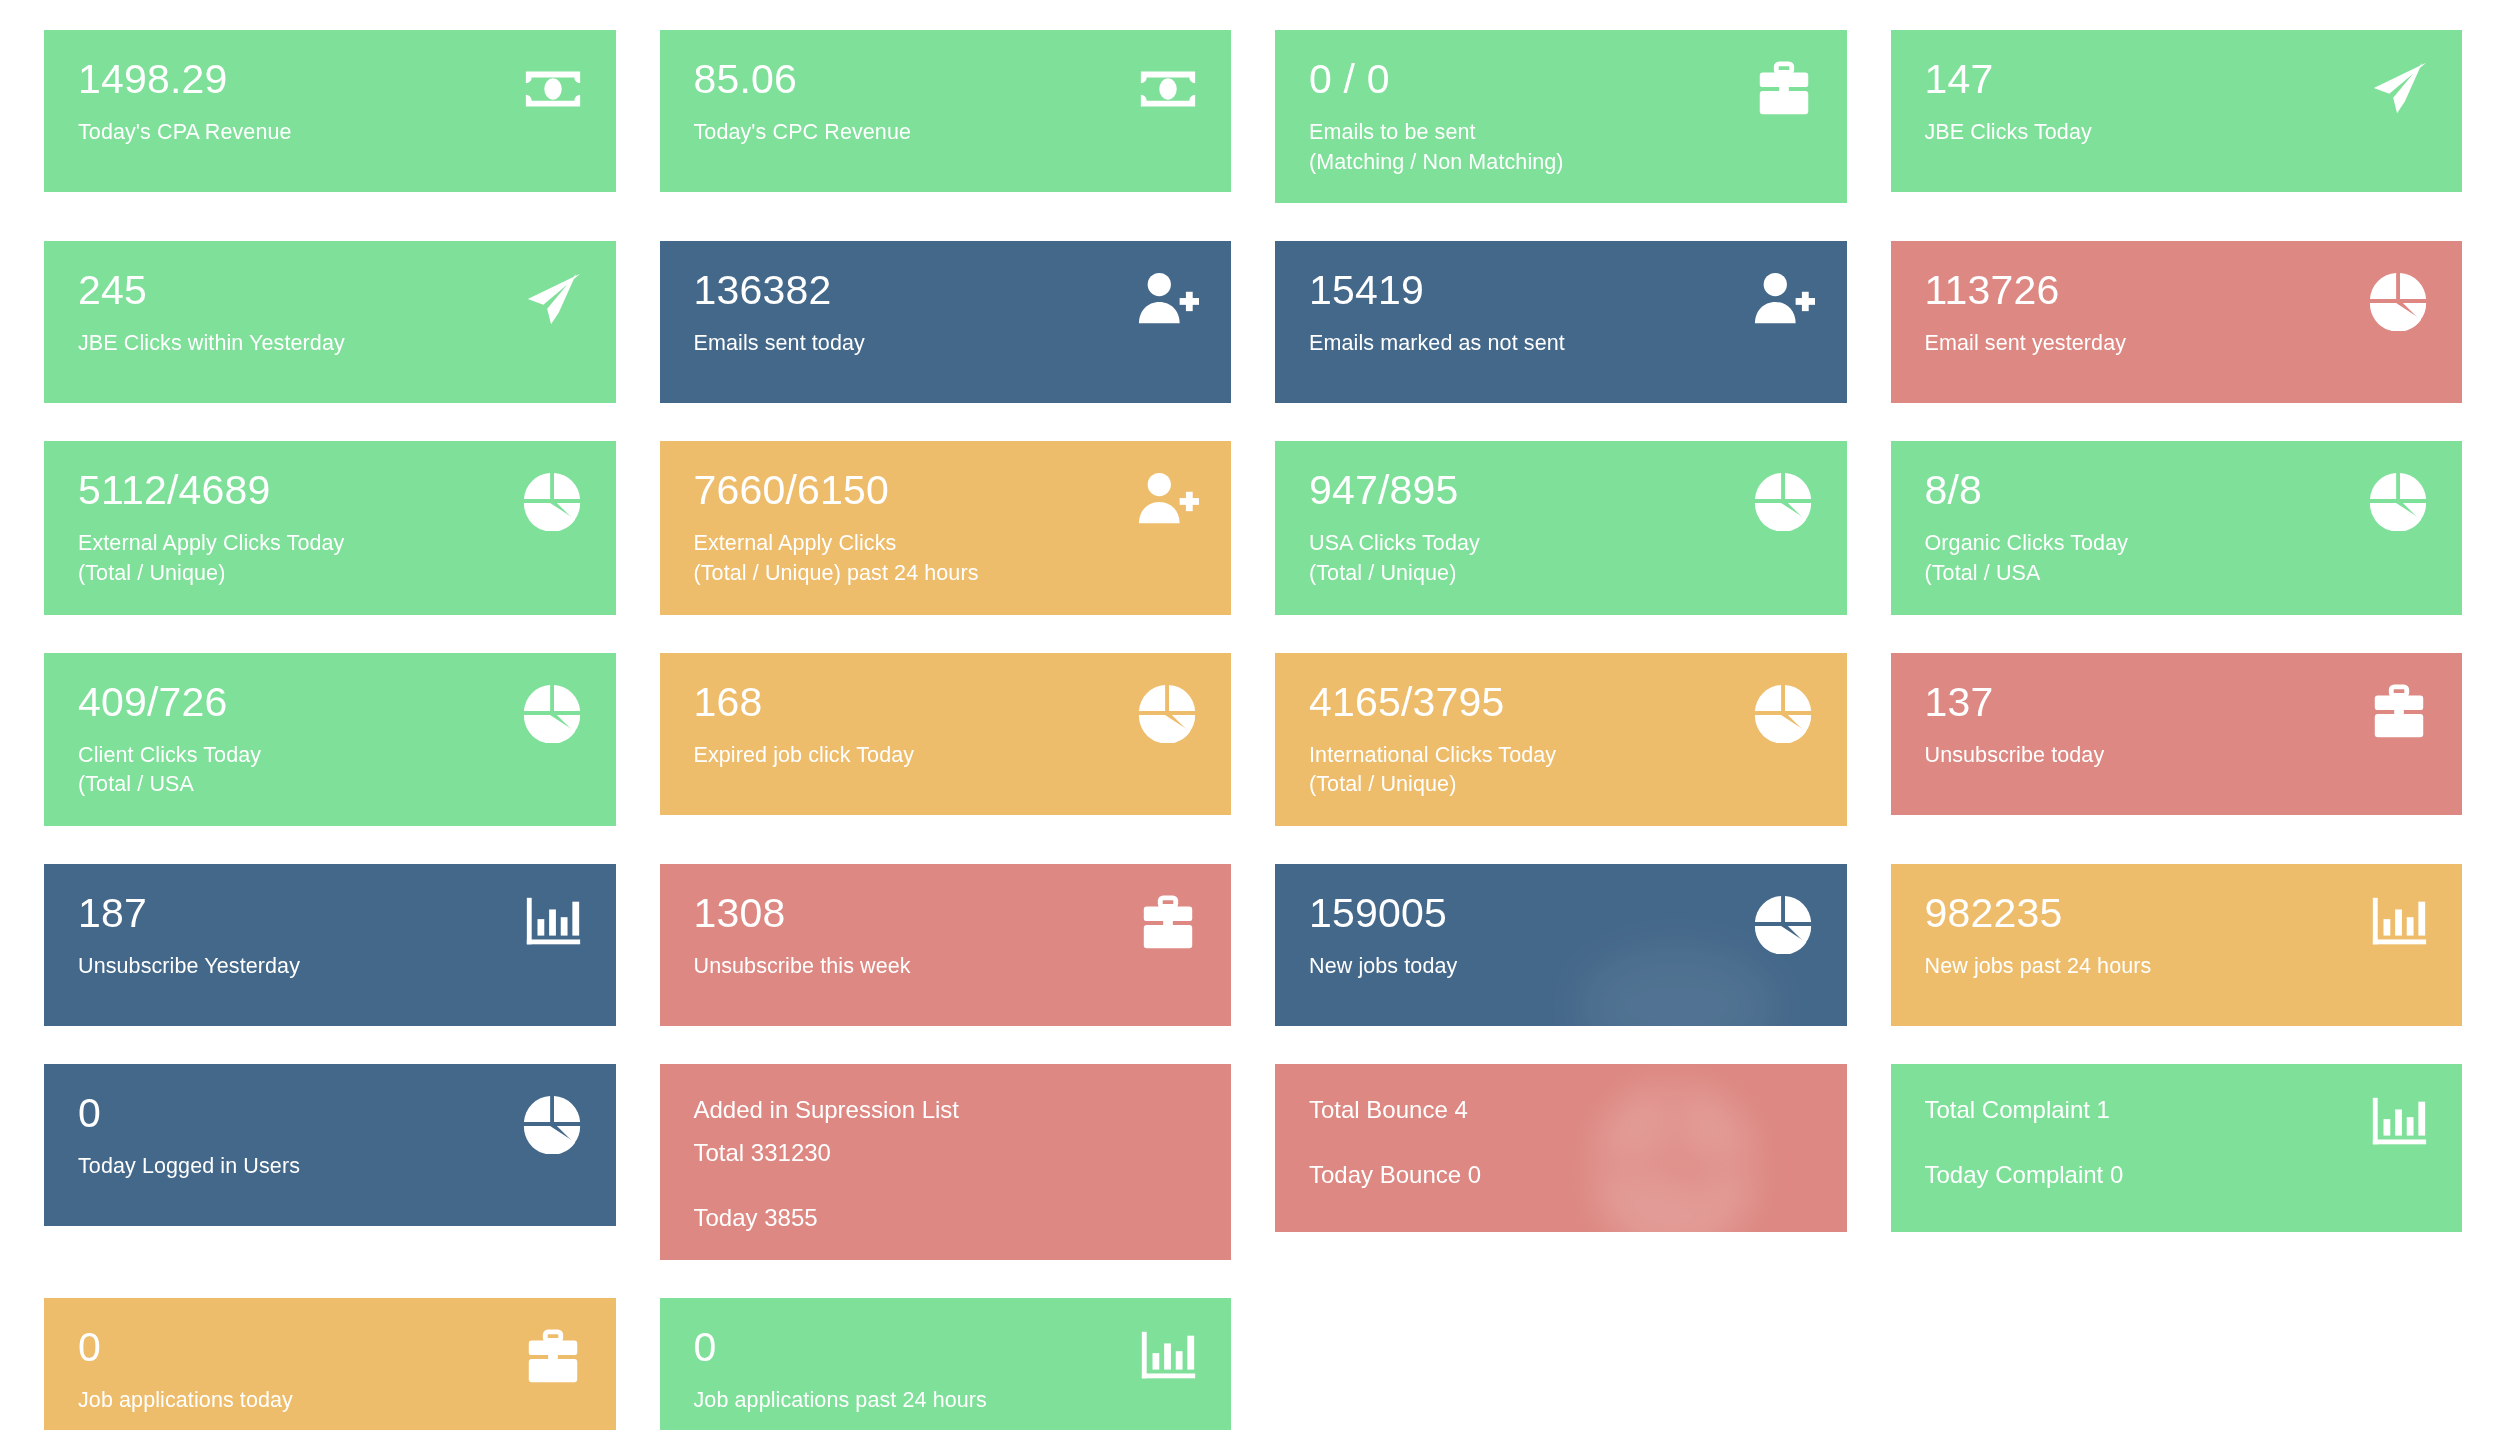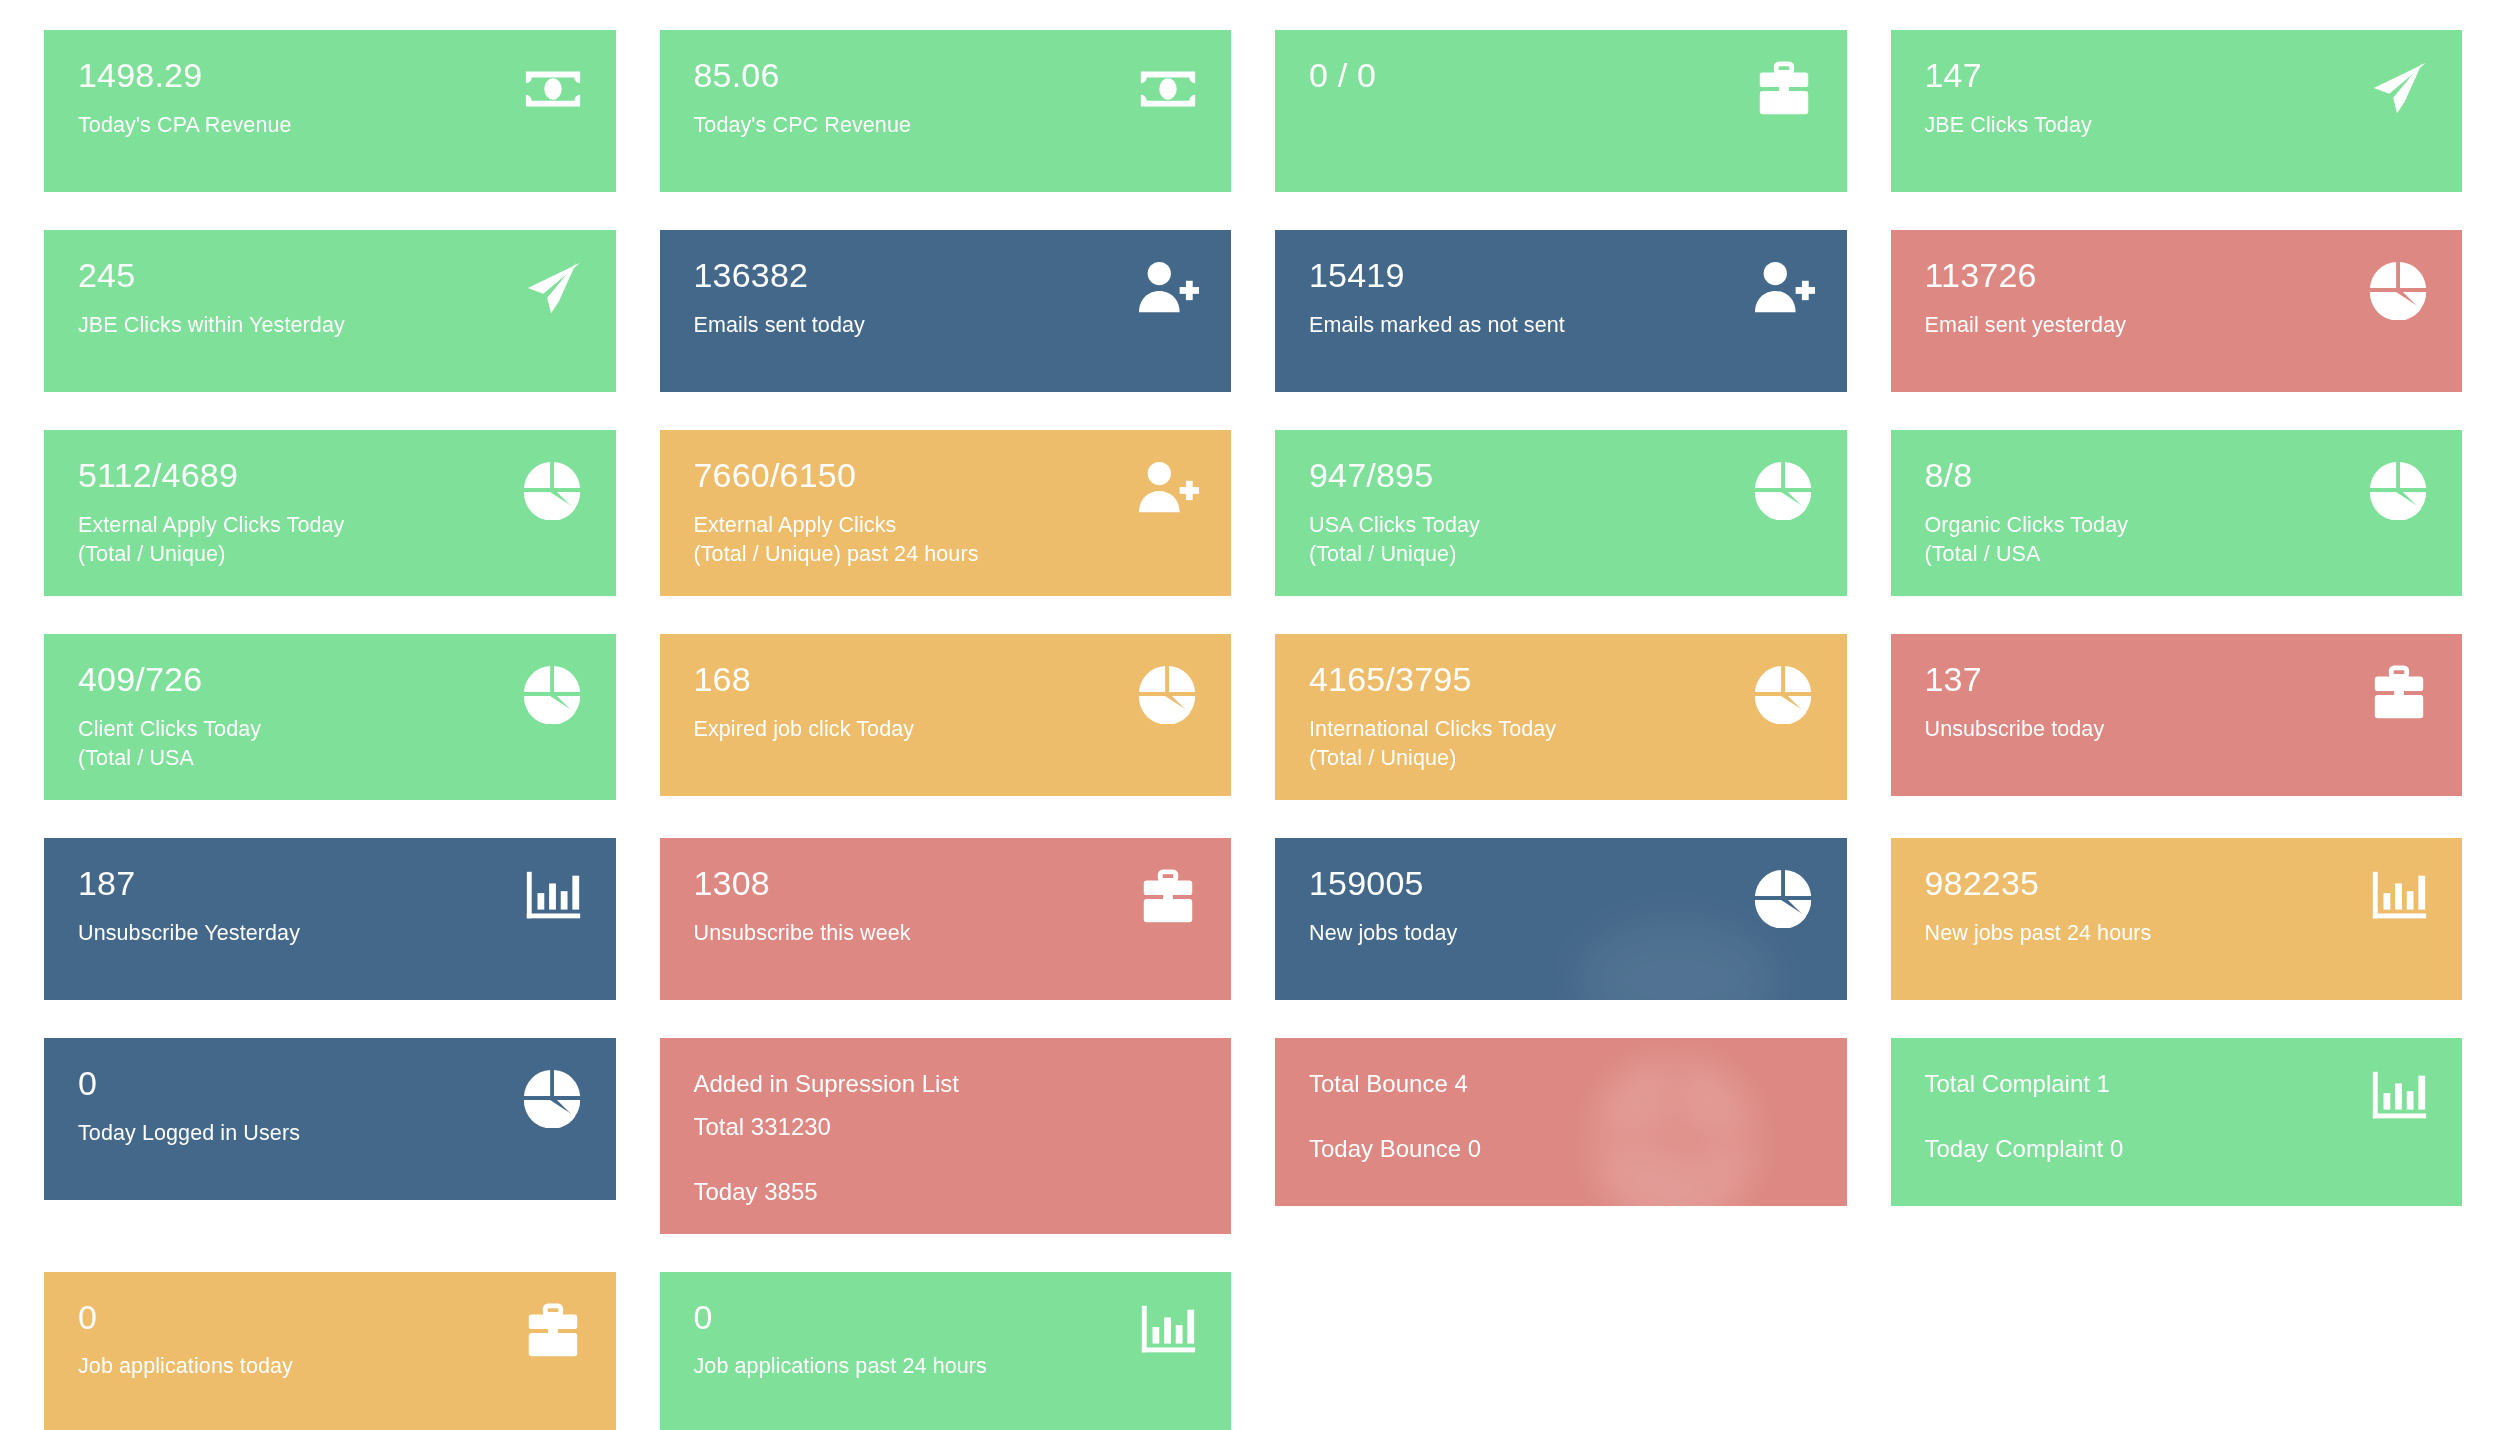--- a/index.html
+++ b/index.html
@@ -32,21 +32,21 @@
   }
   .card.tall{min-height:168px;}
   .card.kpi{display:block;}
 
   .c-green{background:#7FE09A;}
   .c-blue{background:#44688A;}
   .c-red{background:#DD8882;}
   .c-orange{background:#EEBD6C;}
 
   .value{
-    font-size:34px;
+    font-size:41px;
     font-weight:300;
     line-height:1.05;
     letter-spacing:.2px;
     white-space:nowrap;
   }
   .label{
     margin-top:17px;
     font-size:21.5px;
     font-weight:400;
     line-height:1.38;
@@ -113,20 +113,22 @@
           <svg viewBox="0 0 64 64">
             <path d="M4 14h56v36H4V14zm6 6a6 6 0 0 1-6 6v12a6 6 0 0 1 6 6h44a6 6 0 0 1 6-6V26a6 6 0 0 1-6-6H10z" fill="#fff"></path>
             <ellipse cx="32" cy="32" rx="9" ry="11" fill="#fff"></ellipse>
           </svg>
         </div>
       </div>
     </div>
     <div class="cell">
       <div class="card c-green kpi">
         <div class="value">0 / 0</div>
+        <div class="label">Emails to be sent
+(Matching / Non Matching)</div>
         <div class="icon">
           <svg viewBox="0 0 64 64">
             <rect x="24" y="6" width="16" height="9" rx="3" fill="none" stroke="#fff" stroke-width="5"></rect>
             <rect x="7" y="15" width="50" height="15" rx="3" fill="#fff"></rect>
             <rect x="7" y="34" width="50" height="24" rx="3" fill="#fff"></rect>
             <rect x="27" y="28" width="10" height="12" rx="2" fill="#fff"></rect>
           </svg>
         </div>
       </div>
     </div>

